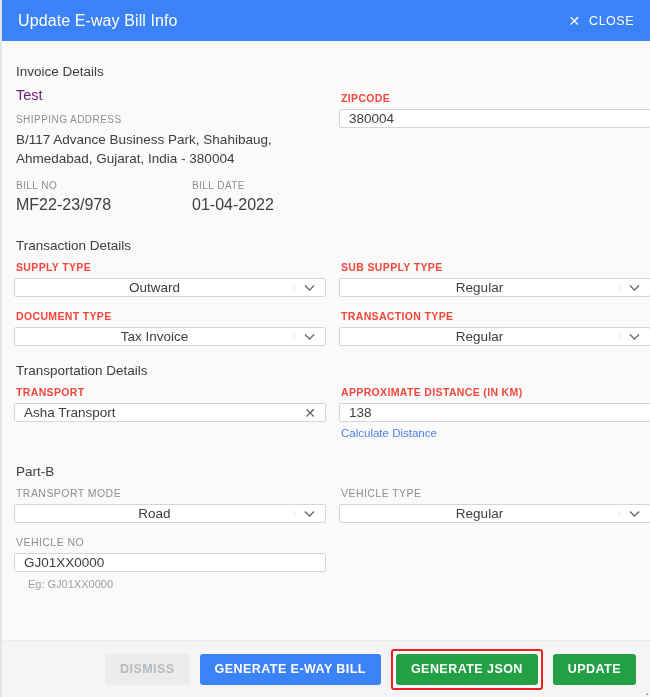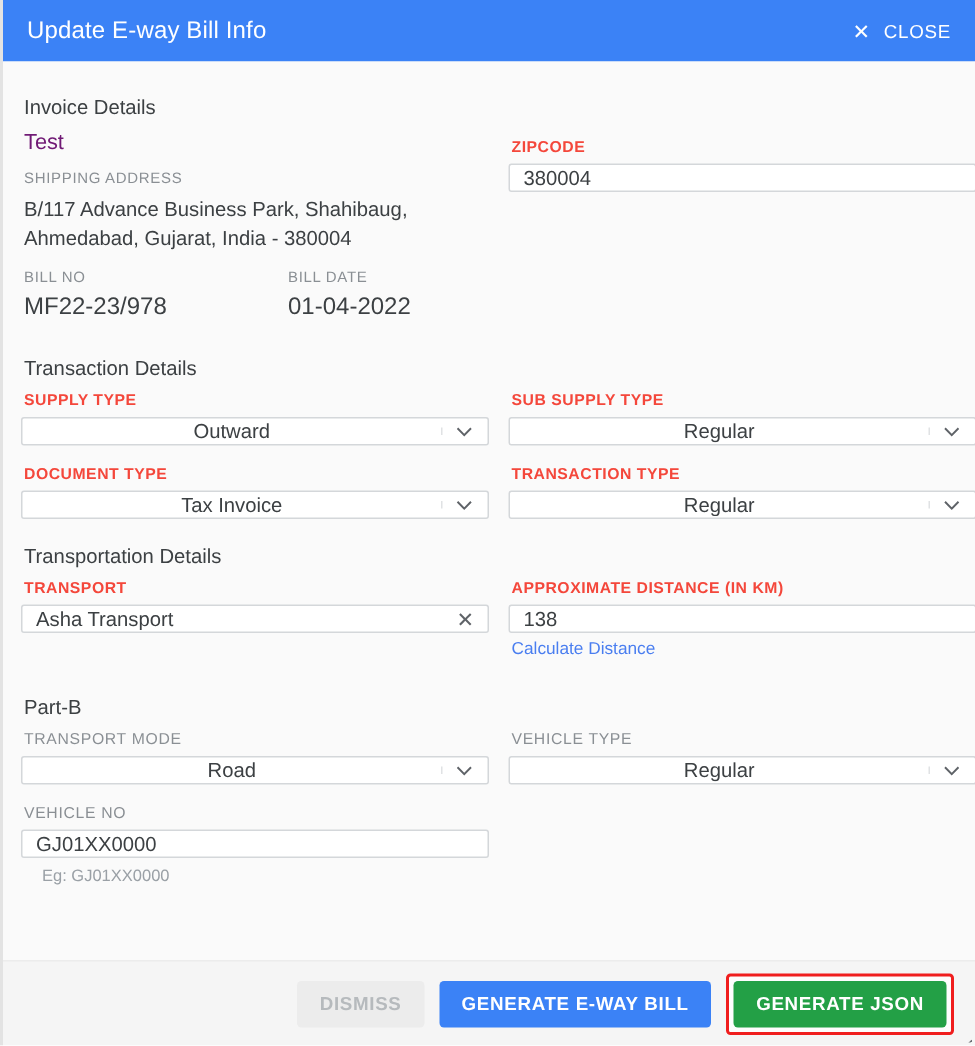--- a/index.html
+++ b/index.html
@@ -398,19 +398,20 @@
     </div>
 
   </div>
 
   <div class="footer">
     <button class="btn btn-dismiss">DISMISS</button>
     <button class="btn btn-blue">GENERATE E-WAY BILL</button>
     <span class="btn-wrap-highlight">
       <button class="btn btn-green">GENERATE JSON</button>
     </span>
+    <button class="btn btn-green">UPDATE</button>
     <span class="resize-handle">
       <i style="width:13px; bottom:1px;"></i>
 
     </span>
   </div>
 
 </div>
 
 </body></html>

